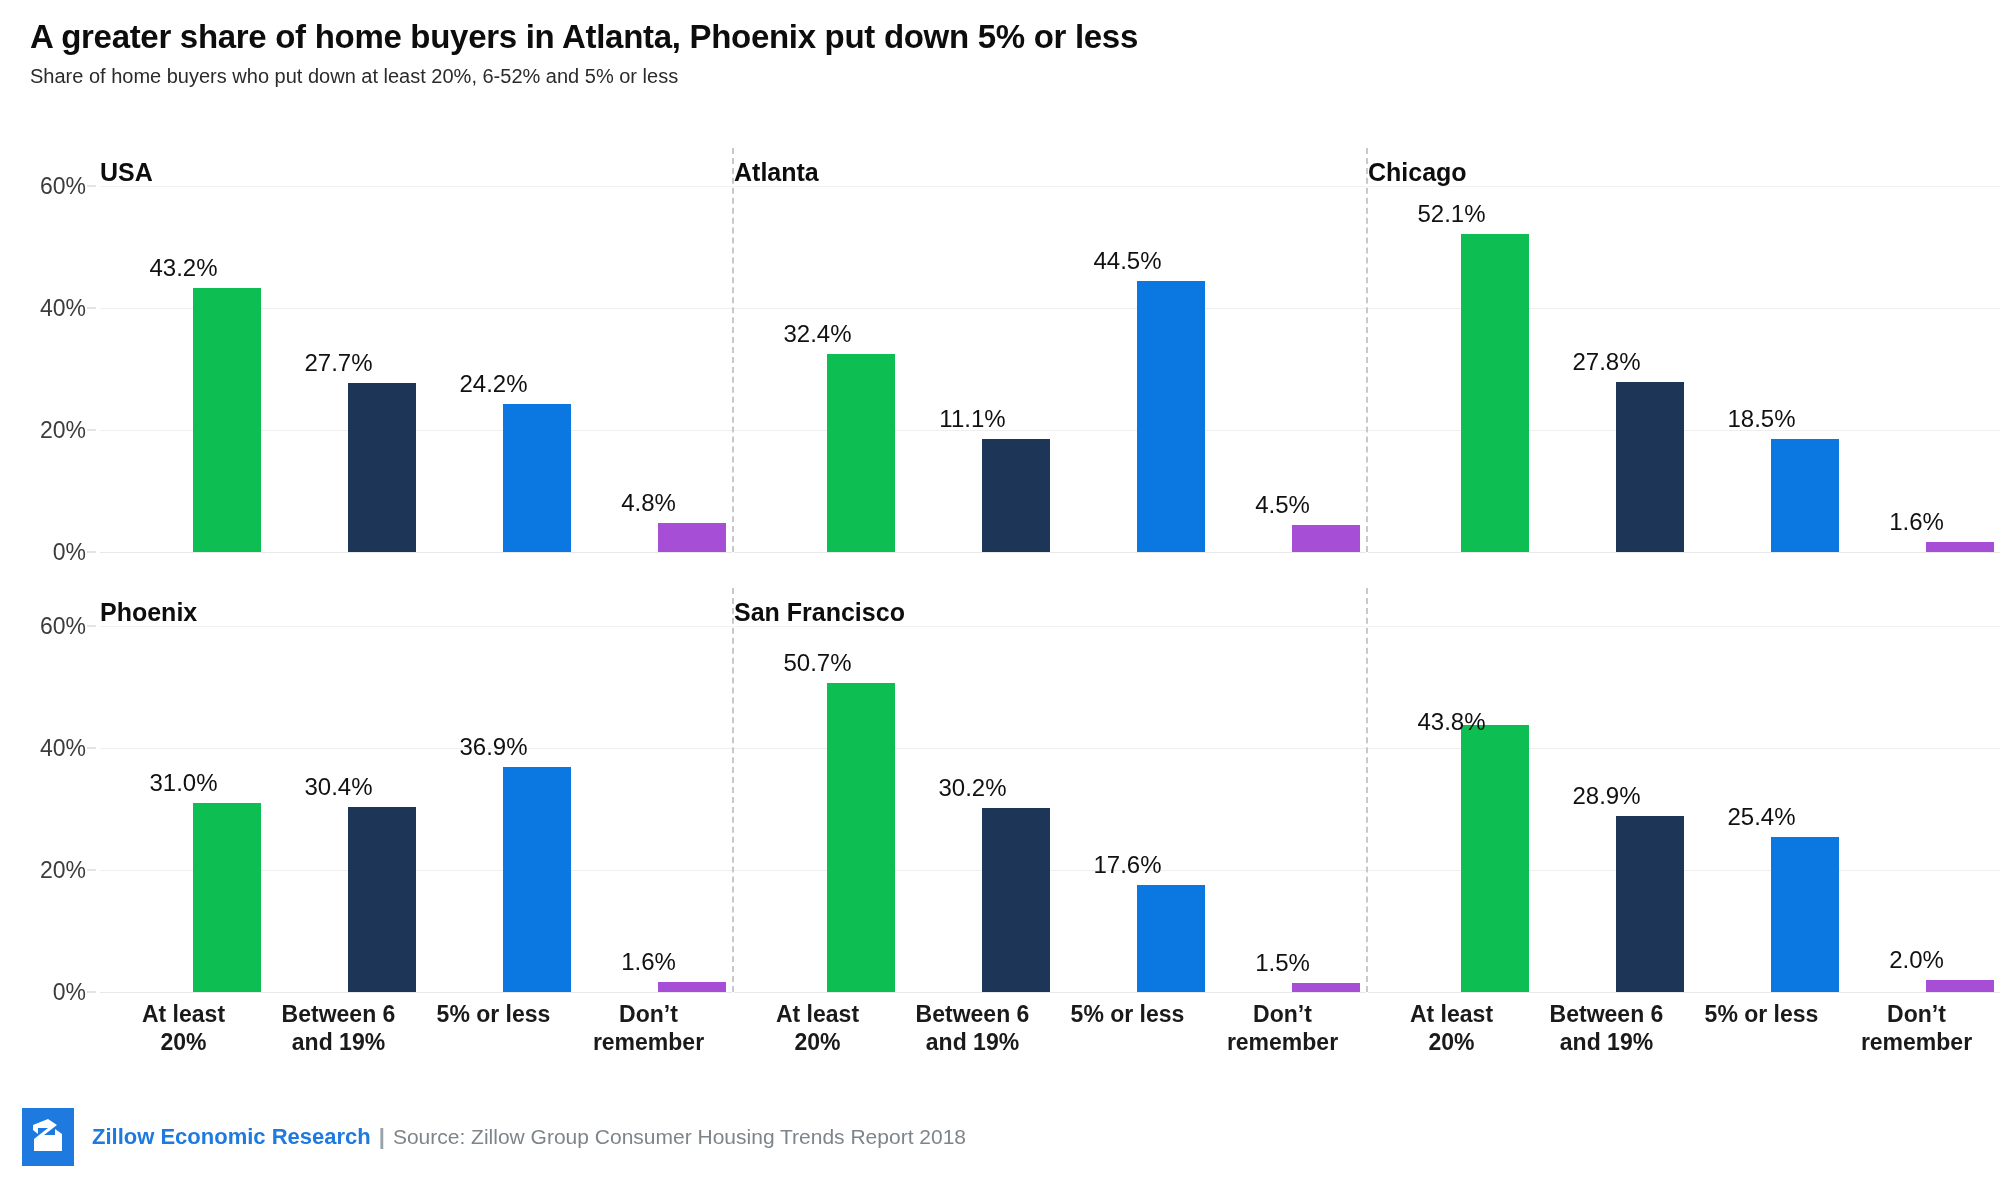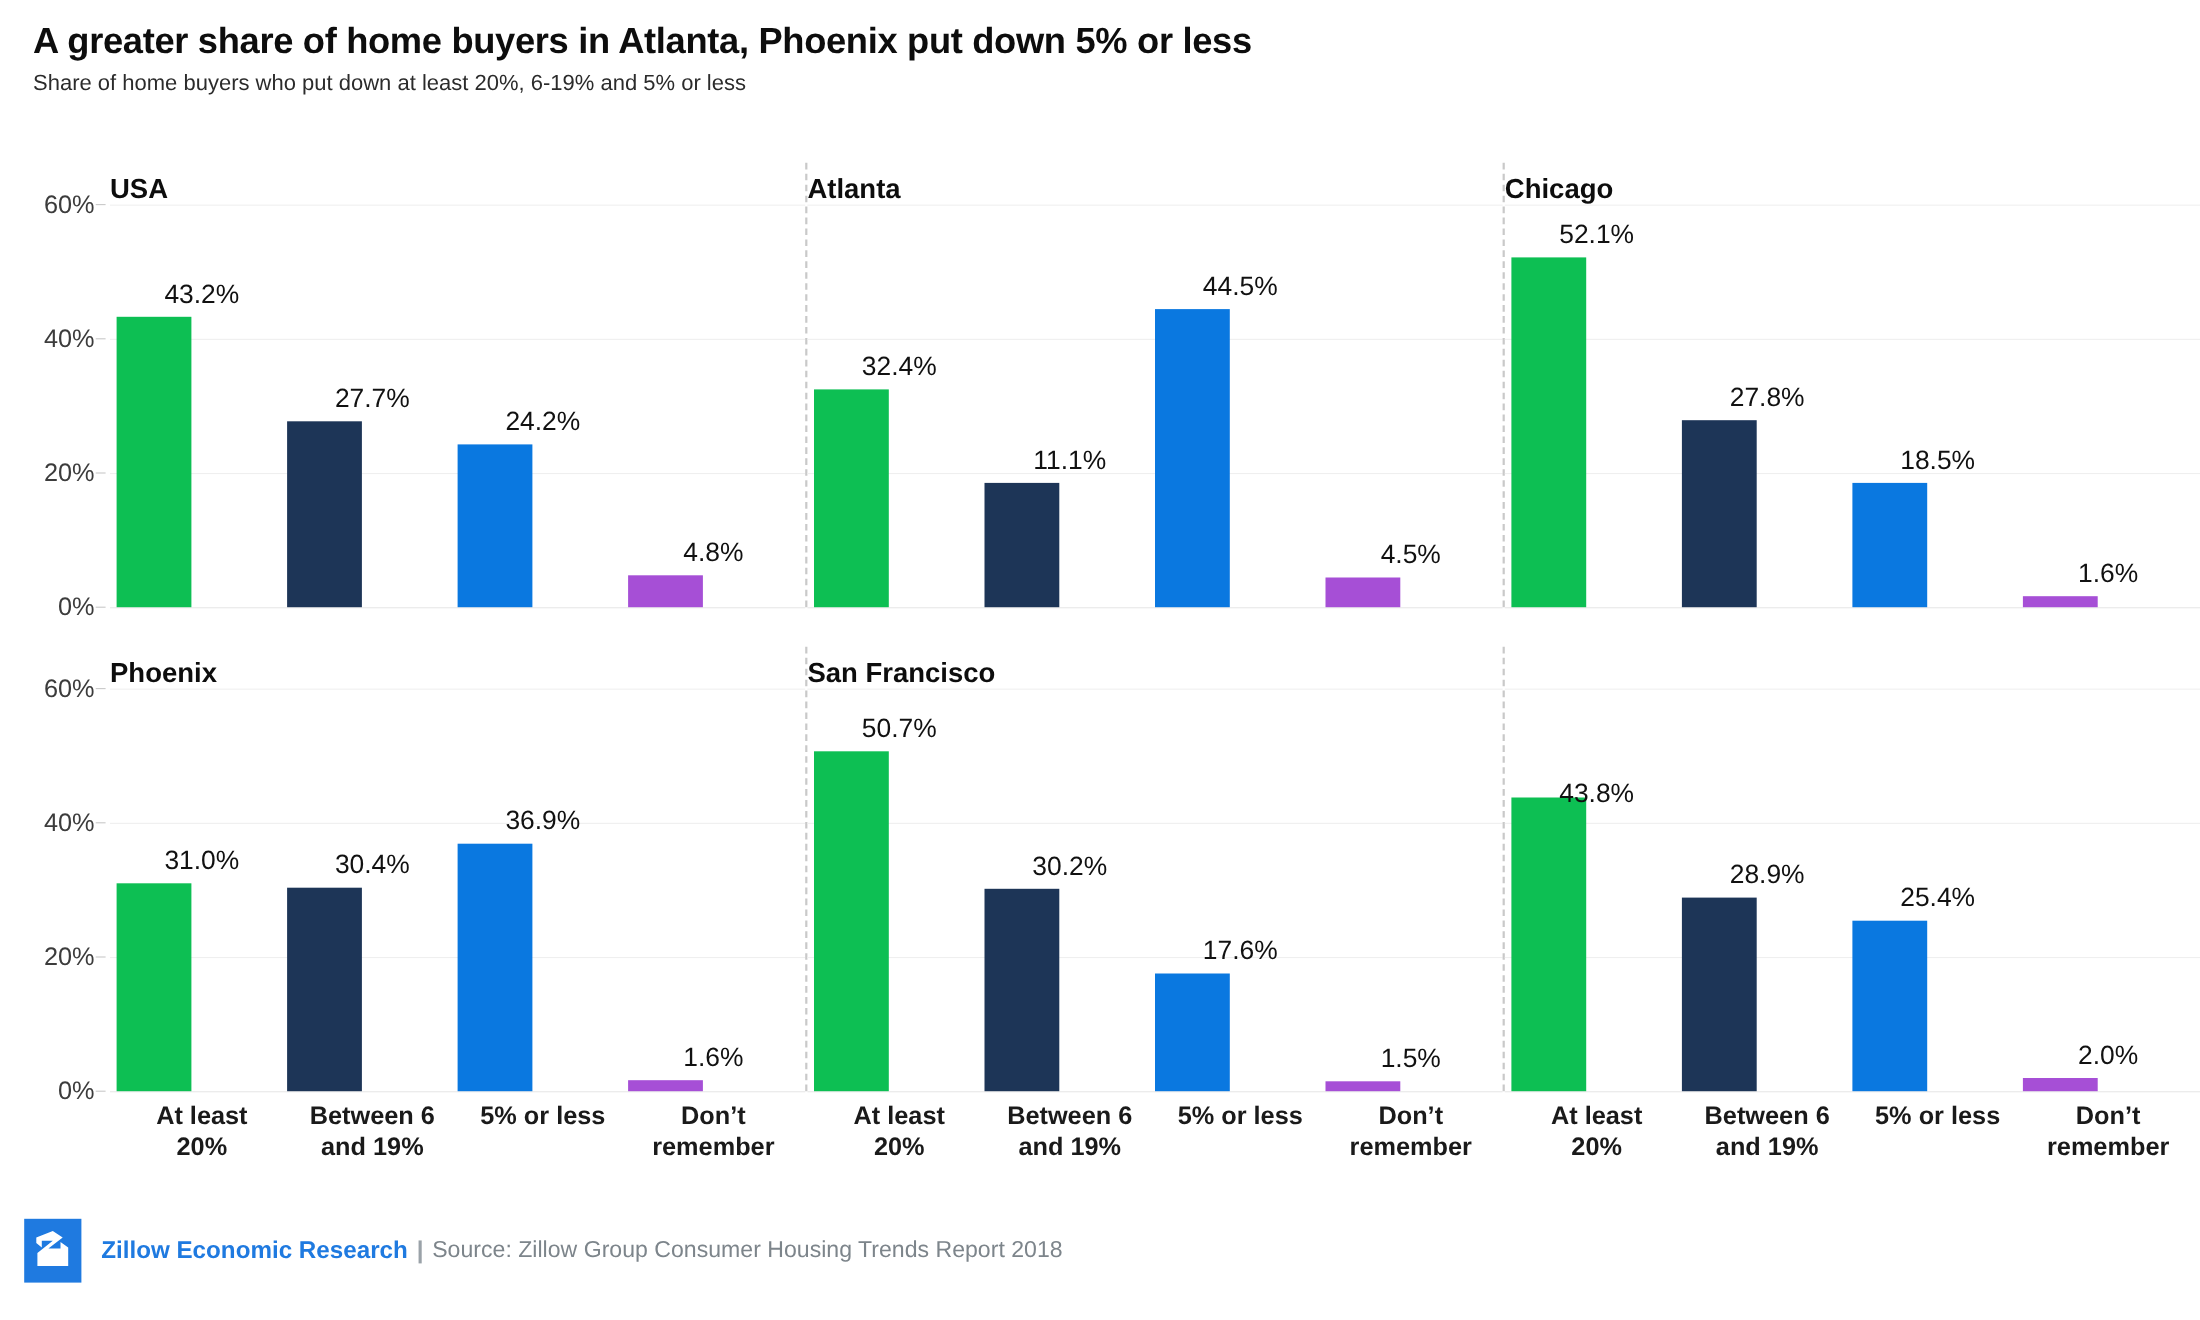--- a/index.html
+++ b/index.html
@@ -144,21 +144,21 @@
     padding: 0 6px;
     box-sizing: border-box;
   }
   .bar-slot {
     position: relative;
     flex: 1 1 0;
     height: 100%;
     display: flex;
     flex-direction: column;
     justify-content: flex-end;
-    align-items: flex-start;
+    align-items: flex-end;
   }
   .bar {
     width: 68px;
     border: 0;
   }
   .bar-label {
     position: absolute;
     left: 0;
     right: 0;
     text-align: center;
@@ -240,21 +240,21 @@
     white-space: nowrap;
   }
 </style>
 </head>
 <body>
 
 <div id="root">
 
   <div class="header">
     <h1 class="chart-title">A greater share of home buyers in Atlanta, Phoenix put down 5% or less</h1>
-    <p class="chart-subtitle">Share of home buyers who put down at least 20%, 6-19% and 5% or less</p>
+    <p class="chart-subtitle">Share of home buyers who put down at least 20%, 6-52% and 5% or less</p>
   </div>
 
   <div class="facet-grid">
 
     <div class="facet-row row-1">
       <div class="yaxis">
           <div class="ytick" style="top: 404px;">0%</div>
           <div class="ytick-mark" style="top: 404px;"></div>
           <div class="ytick" style="top: 282px;">20%</div>
           <div class="ytick-mark" style="top: 282px;"></div>

